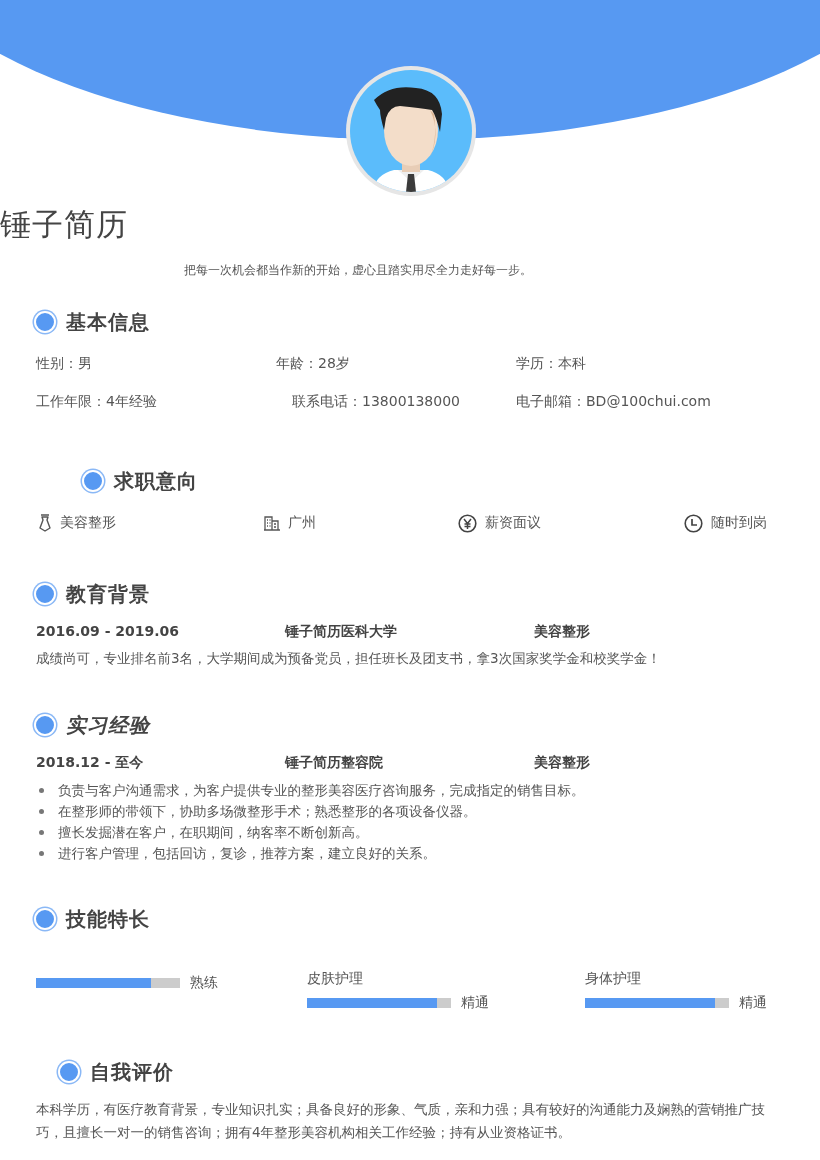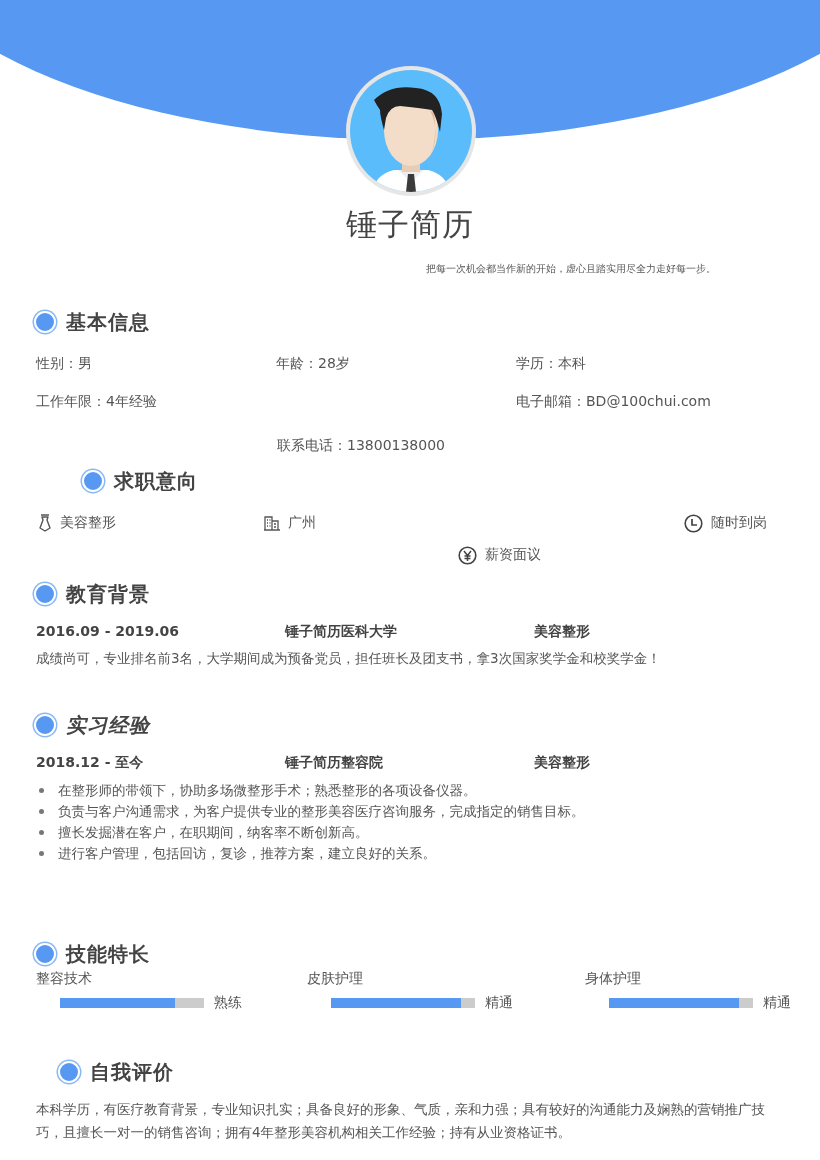--- a/index.html
+++ b/index.html
@@ -11,26 +11,26 @@
     border-radius: 50%; background: #5799f2;
   }
   .avatar-wrap {
     position: absolute; left: 346px; top: 66px; width: 130px; height: 130px;
     border-radius: 50%; background: #e6e6e6; padding: 4px;
   }
   .avatar {
     width: 122px; height: 122px; border-radius: 50%; background: #5bbcfb; overflow: hidden; position: relative;
   }
   .name {
-    position: absolute; left: 0; width: 820px; top: 204px; text-align: center;
+    position: absolute; left: 0; width: 820px; top: 204px; 
     font-size: 31px; color: #444444; letter-spacing: 1px;
   }
   .motto {
-    position: absolute; left: 0; width: 716px; top: 262px; text-align: right;
-    font-size: 10px; color: #555555;
+    position: absolute; left: 0; width: 716px; top: 262px; text-align: center;
+    font-size: 12px; color: #555555;
   }
 
   .section-title {
     position: absolute; left: 34px; display: flex; align-items: center; height: 28px;
   }
   .dot {
     width: 22px; height: 22px; border-radius: 50%; background: #5799f2;
     border: 2px solid #ffffff; box-shadow: 0 0 0 1.5px #8ab8f6; margin-right: 10px;
   }
   .section-title span.t { font-size: 20px; font-weight: bold; color: #444444; letter-spacing: 1px; }
@@ -41,21 +41,21 @@
   .intent-item svg { margin-right: 8px; }
 
   .bold-row { position: absolute; font-size: 14px; font-weight: bold; color: #444444; white-space: nowrap; }
 
   .bullets { position: absolute; left: 36px; top: 780px; list-style: none; }
   .bullets li { font-size: 13.5px; color: #555; height: 21px; line-height: 21px; display: flex; align-items: center; white-space: nowrap; }
   .bullets li::before { content: ""; width: 5px; height: 5px; border-radius: 50%; background: #777; margin-right: 14px; margin-left: 3px; }
 
   .skill { position: absolute; top: 968px; width: 230px; }
   .skill .label { font-size: 14px; color: #555; height: 20px; line-height: 20px; }
-  .skill .bar-line { display: flex; align-items: center; margin-top: 6px; justify-content: center; }
+  .skill .bar-line { display: flex; align-items: center; margin-top: 6px; }
   .skill .bar { width: 144px; height: 10px; background: #cccccc; position: relative; }
   .skill .fill { position: absolute; left: 0; top: 0; height: 10px; background: #5799f2; }
   .skill .level { font-size: 14px; color: #555; margin-left: 10px; }
 
   .para { position: absolute; left: 36px; top: 1098px; width: 750px; font-size: 13.5px; line-height: 23px; color: #555; }
 </style>
 </head>
 <body>
 
 <div class="header-arc"></div>
@@ -78,40 +78,40 @@
 <div class="motto">把每一次机会都当作新的开始，虚心且踏实用尽全力走好每一步。</div>
 
 <div class="section-title" style="top:308px;">
   <div class="dot"></div>
   <span class="t">基本信息</span>
 </div>
 <div class="row" style="left:36px; top:355px;">性别：男</div>
 <div class="row" style="left:276px; top:355px;">年龄：28岁</div>
 <div class="row" style="left:516px; top:355px;">学历：本科</div>
 <div class="row" style="left:36px; top:393px;">工作年限：4年经验</div>
-<div class="row" style="left:277px; top:393px;margin-top:44px;">联系电话：13800138000</div>
+<div class="row" style="left:292px; top:393px;">联系电话：13800138000</div>
 <div class="row" style="left:516px; top:393px;">电子邮箱：BD@100chui.com</div>
 
 <div class="section-title" style="top:467px;padding-left:48px;">
   <div class="dot"></div>
   <span class="t">求职意向</span>
 </div>
 <div class="intent-item" style="left:38px;">
   <svg width="14" height="18" viewBox="0 0 14 18">
     <path d="M3 1 L11 1 M4 3 L10 3 L9 6 L12 14 L7 17 L2 14 L5 6 Z" fill="none" stroke="#555" stroke-width="1.4" stroke-linejoin="round"></path>
   </svg>
   <span>美容整形</span>
 </div>
 <div class="intent-item" style="left:264px;">
   <svg width="16" height="16" viewBox="0 0 16 16">
     <path d="M1 15 L1 2 L8 2 L8 15 M8 6 L14 6 L14 15 M0 15 L16 15 M3 5 L4 5 M5.5 5 L6.5 5 M3 8 L4 8 M5.5 8 L6.5 8 M3 11 L4 11 M5.5 11 L6.5 11 M10 9 L12 9 M10 12 L12 12" fill="none" stroke="#555" stroke-width="1.3"></path>
   </svg>
   <span>广州</span>
 </div>
-<div class="intent-item" style="left:458px;margin-top:32px;">
+<div class="intent-item" style="left:458px;">
   <svg width="19" height="19" viewBox="0 0 19 19">
     <circle cx="9.5" cy="9.5" r="8.3" fill="none" stroke="#444" stroke-width="1.6"></circle>
     <path d="M6 5 L9.5 9.5 L13 5 M9.5 9.5 L9.5 15 M6.5 10 L12.5 10 M6.5 12.5 L12.5 12.5" fill="none" stroke="#444" stroke-width="1.5"></path>
   </svg>
   <span>薪资面议</span>
 </div>
 <div class="intent-item" style="left:684px;">
   <svg width="19" height="19" viewBox="0 0 19 19">
     <circle cx="9.5" cy="9.5" r="8.3" fill="none" stroke="#444" stroke-width="1.6"></circle>
     <path d="M8 5 L8 11 L13 11" fill="none" stroke="#444" stroke-width="1.7"></path>
@@ -129,32 +129,31 @@
 <div class="row" style="left:36px; top:650px; font-size:13.5px;">成绩尚可，专业排名前3名，大学期间成为预备党员，担任班长及团支书，拿3次国家奖学金和校奖学金！</div>
 
 <div class="section-title" style="top:711px;font-style:italic;">
   <div class="dot"></div>
   <span class="t">实习经验</span>
 </div>
 <div class="bold-row" style="left:36px; top:754px;">2018.12 - 至今</div>
 <div class="bold-row" style="left:285px; top:754px;">锤子简历整容院</div>
 <div class="bold-row" style="left:534px; top:754px;">美容整形</div>
 <ul class="bullets">
+  <li>负责与客户沟通需求，为客户提供专业的整形美容医疗咨询服务，完成指定的销售目标。</li>
   <li>在整形师的带领下，协助多场微整形手术；熟悉整形的各项设备仪器。</li>
-  <li>负责与客户沟通需求，为客户提供专业的整形美容医疗咨询服务，完成指定的销售目标。</li>
   <li>擅长发掘潜在客户，在职期间，纳客率不断创新高。</li>
   <li>进行客户管理，包括回访，复诊，推荐方案，建立良好的关系。</li>
 </ul>
 
-<div class="section-title" style="top:940px;">
+<div class="section-title" style="top:905px;">
   <div class="dot"></div>
   <span class="t">技能特长</span>
 </div>
 <div class="skill" style="left:36px;">
-  <div class="label">整容技术</div>
   <div class="bar-line">
     <div class="bar">
         <div class="fill" style="width: 80%;"></div>
       </div>
     <span class="level">熟练</span>
   </div>
 </div>
 <div class="skill" style="left:307px;">
   <div class="label">皮肤护理</div>
   <div class="bar-line">

